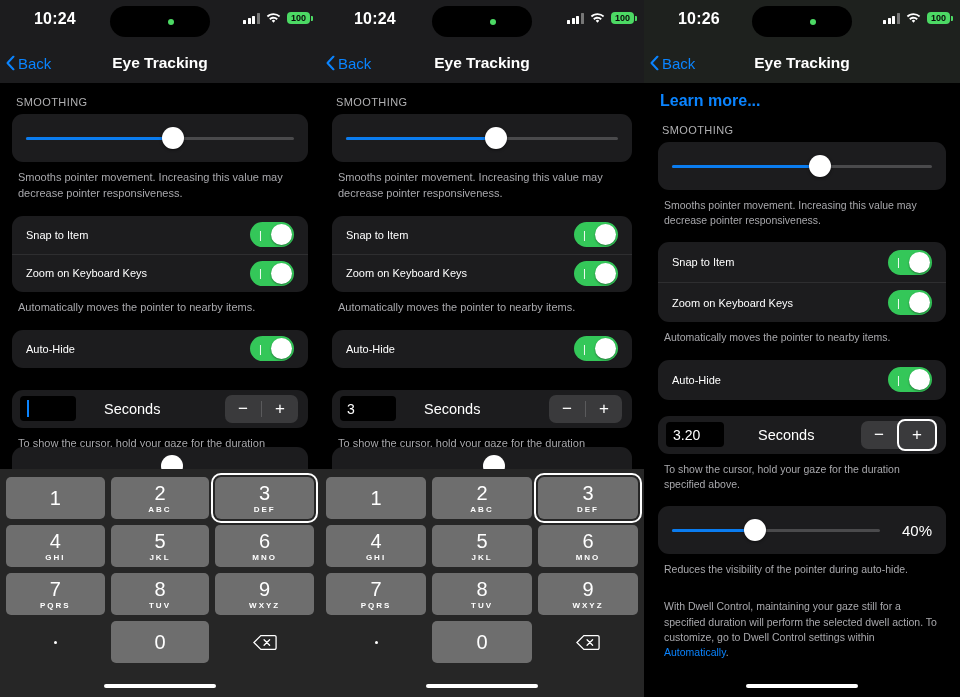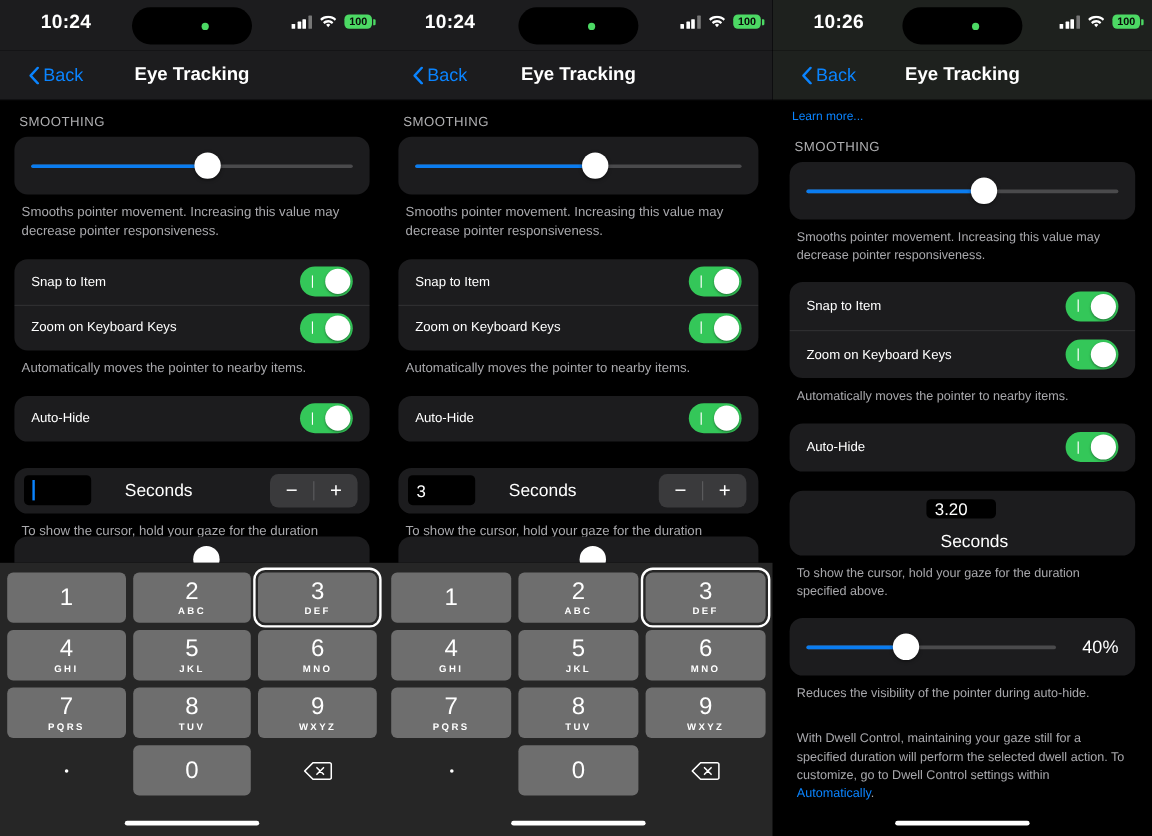--- a/index.html
+++ b/index.html
@@ -68,35 +68,35 @@
 
   
   .navbar {
     position:relative; height:42px;
     background:#1c1c1e;
     display:flex; align-items:center;
     border-bottom:1px solid #000;
   }
   .panel.p3 .navbar { background:#1e211e; }
   .nav-back {
-    position:absolute; left:24px; top:50%; transform:translateY(-50%);
+    position:absolute; left:6px; top:50%; transform:translateY(-50%);
     display:flex; align-items:center; gap:3px;
     color:#0a84ff; font-size:15px;
   }
   .chev { width:9px; height:15px; display:block; }
   .nav-title {
     width:100%; text-align:center;
     color:#fff; font-size:15.5px; font-weight:bold;
   }
 
   
   .content { position:relative; padding:0 12px; }
   .p3 .content { padding:0 14px; }
 
-  .learnmore { color:#0a84ff; font-size:10px; padding:8px 2px 0 2px; }
+  .learnmore { color:#0a84ff; font-size:16px; padding:8px 2px 0 2px;font-weight:bold; }
 
   .sec-header {
     color:#b0b0b2; font-size:11px;
     letter-spacing:.4px; padding:12px 4px 6px 4px;
     text-transform:uppercase;
   }
   .p3 .sec-header { padding-top:14px; }
 
   .card {
     background:#1c1c1e;
@@ -150,21 +150,21 @@
     position:absolute; top:50%; transform:translateY(-50%);
     left:9px; color:#fff; font-size:11px; line-height:1;
   }
   .toggle.off .glyph { left:auto; right:7px; color:#8e8e93; font-size:10px; }
 
   
   .stepper-row {
     display:flex; align-items:center;
     padding:7px 10px 7px 8px; height:38px;gap:12px;
   }
-  .p3 .stepper-row { height:54px;flex-direction:column; }
+  .p3 .stepper-row { height:38px; }
   .num-field {
     width:56px; height:25px;
     background:#000; border-radius:4px;
     display:flex; align-items:center; padding-left:7px;
     color:#fff; font-size:14px;
     position:relative;
   }
   .p3 .num-field { width:58px; }
   .caret {
     width:2px; height:17px; background:#0a84ff;

